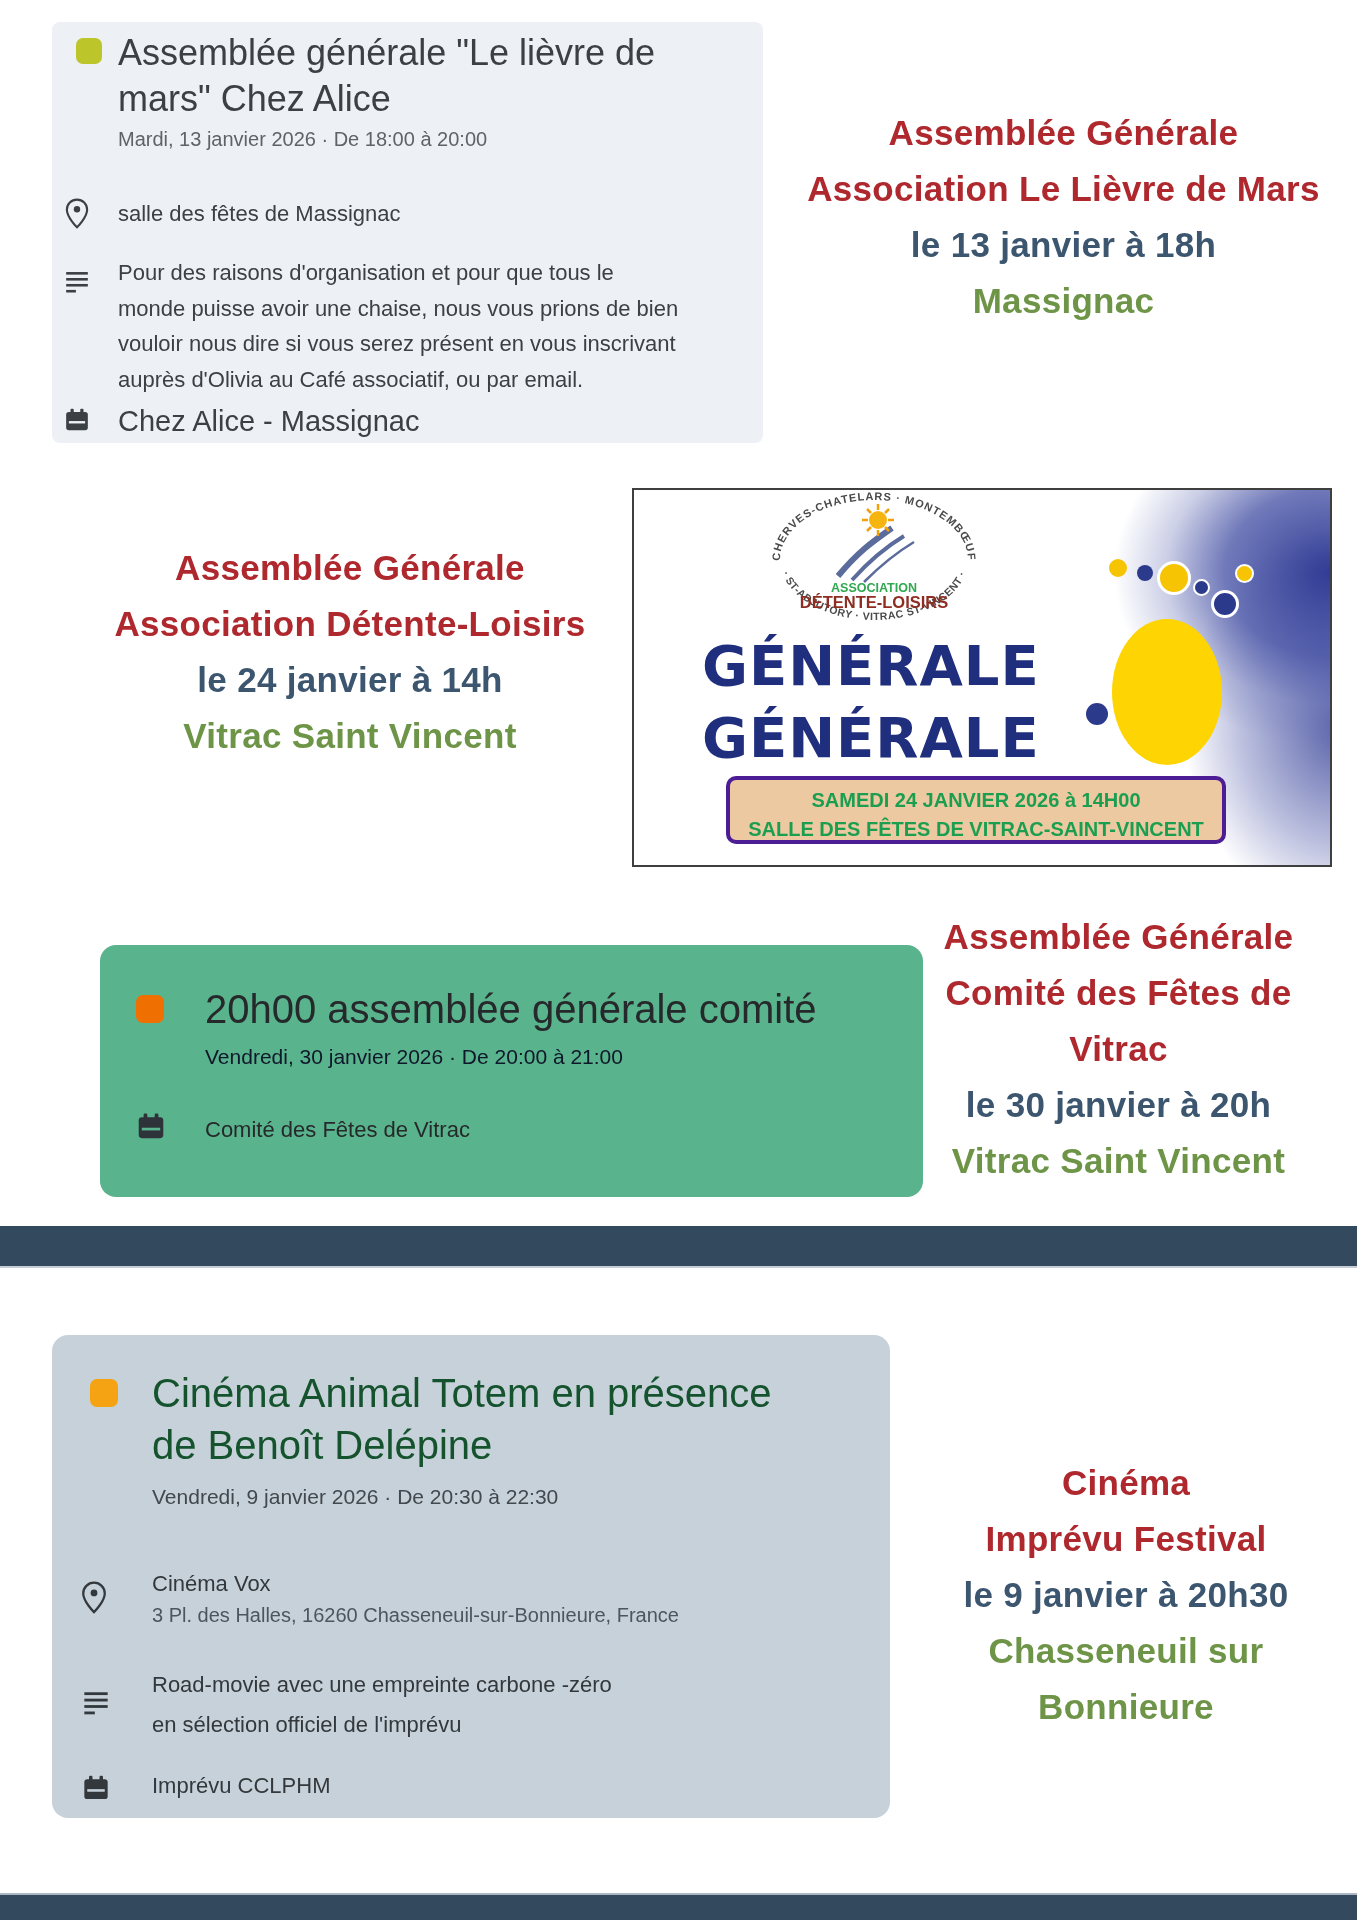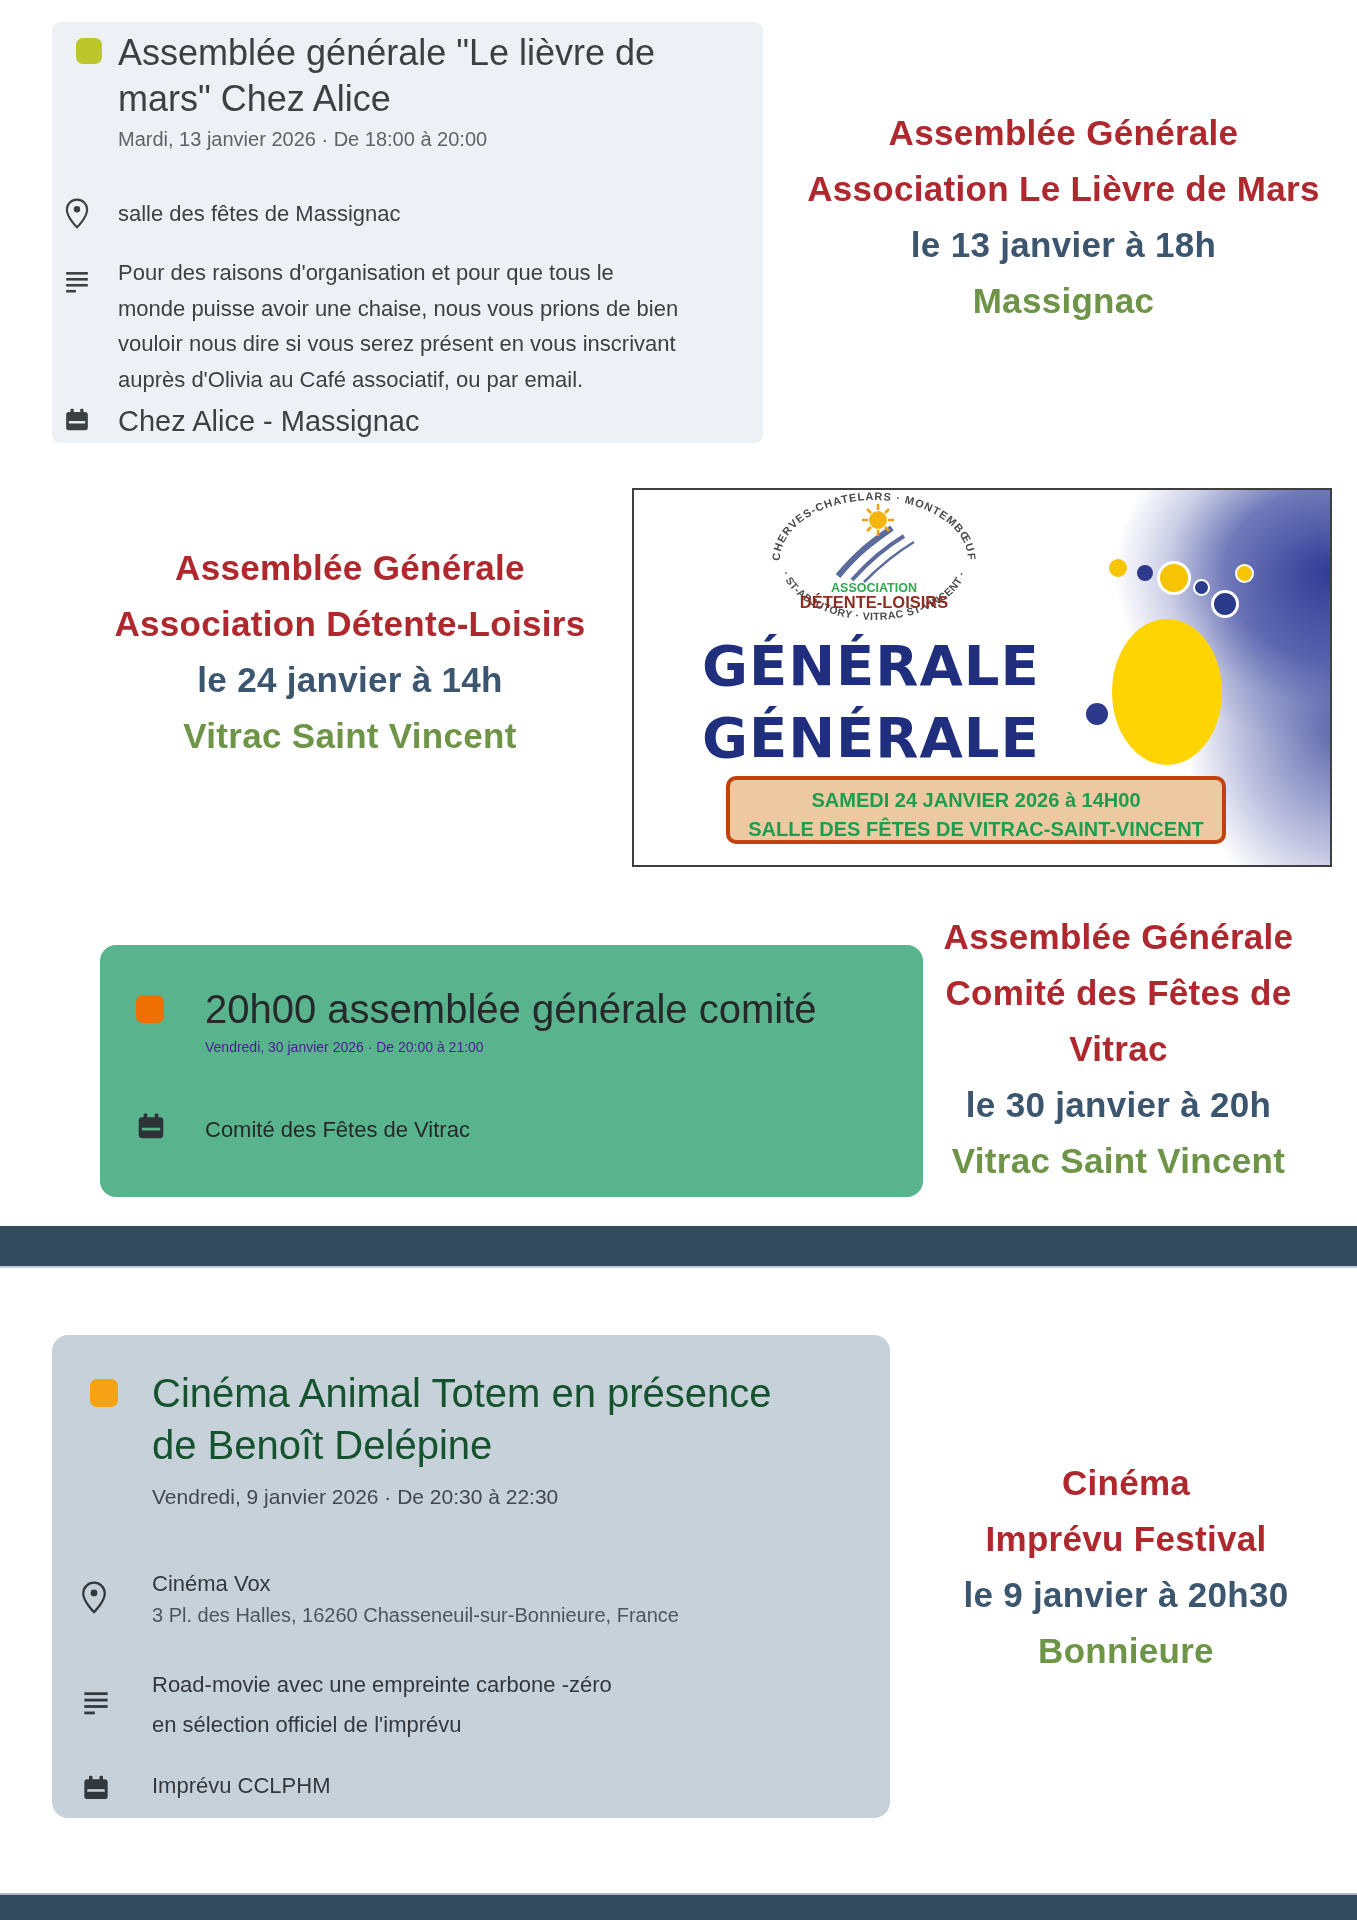--- a/index.html
+++ b/index.html
@@ -28,21 +28,21 @@
   .poster{position:absolute;left:632px;top:488px;width:700px;height:379px;background:#ffffff;
           border:2px solid #3f3f3f;overflow:hidden;box-sizing:border-box;}
   .poster-grad{position:absolute;left:0;top:0;right:0;bottom:0;
      background:
        radial-gradient(ellipse 300px 240px at 100% 22%, rgba(40,52,144,.95) 0%, rgba(64,76,162,.75) 35%, rgba(110,120,185,.35) 55%, rgba(255,255,255,0) 72%),
        radial-gradient(ellipse 230px 280px at 102% 62%, rgba(40,52,144,.8) 0%, rgba(90,100,175,.4) 45%, rgba(255,255,255,0) 70%);}
   .dot{position:absolute;border-radius:50%;box-sizing:border-box;}
   .poster-title{position:absolute;left:68px;top:140px;color:#202e7e;
      font-family:"DejaVu Sans",sans-serif;font-weight:700;font-size:56px;line-height:72px;letter-spacing:1px;}
   .info-box{position:absolute;left:92px;top:286px;width:500px;height:68px;background:#ecc9a0;
-     border:4px solid #c2410c;border-radius:10px;box-sizing:border-box;text-align:center;}
+     border:4px solid #4c1d95;border-radius:10px;box-sizing:border-box;text-align:center;}
   .info-box div{color:#1c9e50;font-weight:700;font-size:20px;line-height:29px;}
   .info-box .l1{margin-top:6px;}
 
   
   .divider-bar{position:absolute;left:0;top:1226px;width:1357px;height:40px;background:#33495d;
      border-bottom:2px solid #c6ccd6;}
   .footer-bar{position:absolute;left:0;top:1893px;width:1357px;height:27px;background:#33495d;
      border-top:2px solid #aeb6c2;box-sizing:content-box;}
 </style>
 </head>
@@ -154,21 +154,21 @@
 
     <div class="info-box">
       <div class="l1">SAMEDI 24 JANVIER 2026 à 14H00</div>
       <div>SALLE DES FÊTES DE VITRAC-SAINT-VINCENT</div>
     </div>
   </div>
 
   <div class="evt-card card-comite">
     <div class="evt-sq" style="left:36px;top:50px;width:28px;height:28px;background:#ef7000;"></div>
     <div class="evt-title" style="left:105px;top:42px;font-size:40px;color:#26292b;">20h00 assemblée générale comité</div>
-    <div class="evt-meta" style="left:105px;top:94px;font-size:14px;color:#4c1d95;">Vendredi, 30 janvier 2026 · De 20:00 à 21:00</div>
+    <div class="evt-meta" style="left:105px;top:100px;font-size:21px;color:#0f172a;">Vendredi, 30 janvier 2026 · De 20:00 à 21:00</div>
     <svg class="icon" style="left:36px;top:168px;" width="30" height="27" viewBox="0 0 24 22">
       <rect x="6" y="0.5" width="3" height="5" rx="1" fill="#2d3338"></rect>
       <rect x="15" y="0.5" width="3" height="5" rx="1" fill="#2d3338"></rect>
       <rect x="2" y="3.5" width="20" height="17" rx="2.5" fill="#2d3338"></rect>
       <rect x="4.5" y="12" width="15" height="2.2" fill="#59b38c"></rect>
     </svg>
     <div class="evt-text" style="left:105px;top:172px;font-size:22px;color:#26292b;">Comité des Fêtes de Vitrac</div>
   </div>
 
   <div class="blk" style="left:880px;top:909px;width:477px;">
@@ -215,18 +215,19 @@
       <rect x="2" y="3.5" width="20" height="17" rx="2.5" fill="#33383c"></rect>
       <rect x="4.5" y="12" width="15" height="2.2" fill="#c6d1d9"></rect>
     </svg>
     <div class="evt-text" style="left:100px;top:438px;font-size:22px;color:#33383c;">Imprévu CCLPHM</div>
   </div>
 
   <div class="blk" style="left:895px;top:1455px;width:462px;">
     <div class="t-red">Cinéma</div>
     <div class="t-red">Imprévu Festival</div>
     <div class="t-blue">le 9 janvier à 20h30</div>
+    <div class="t-green">Chasseneuil sur</div>
     <div class="t-green">Bonnieure</div>
   </div>
 
   <div class="footer-bar"></div>
 
 </div>
 
 </body></html>

